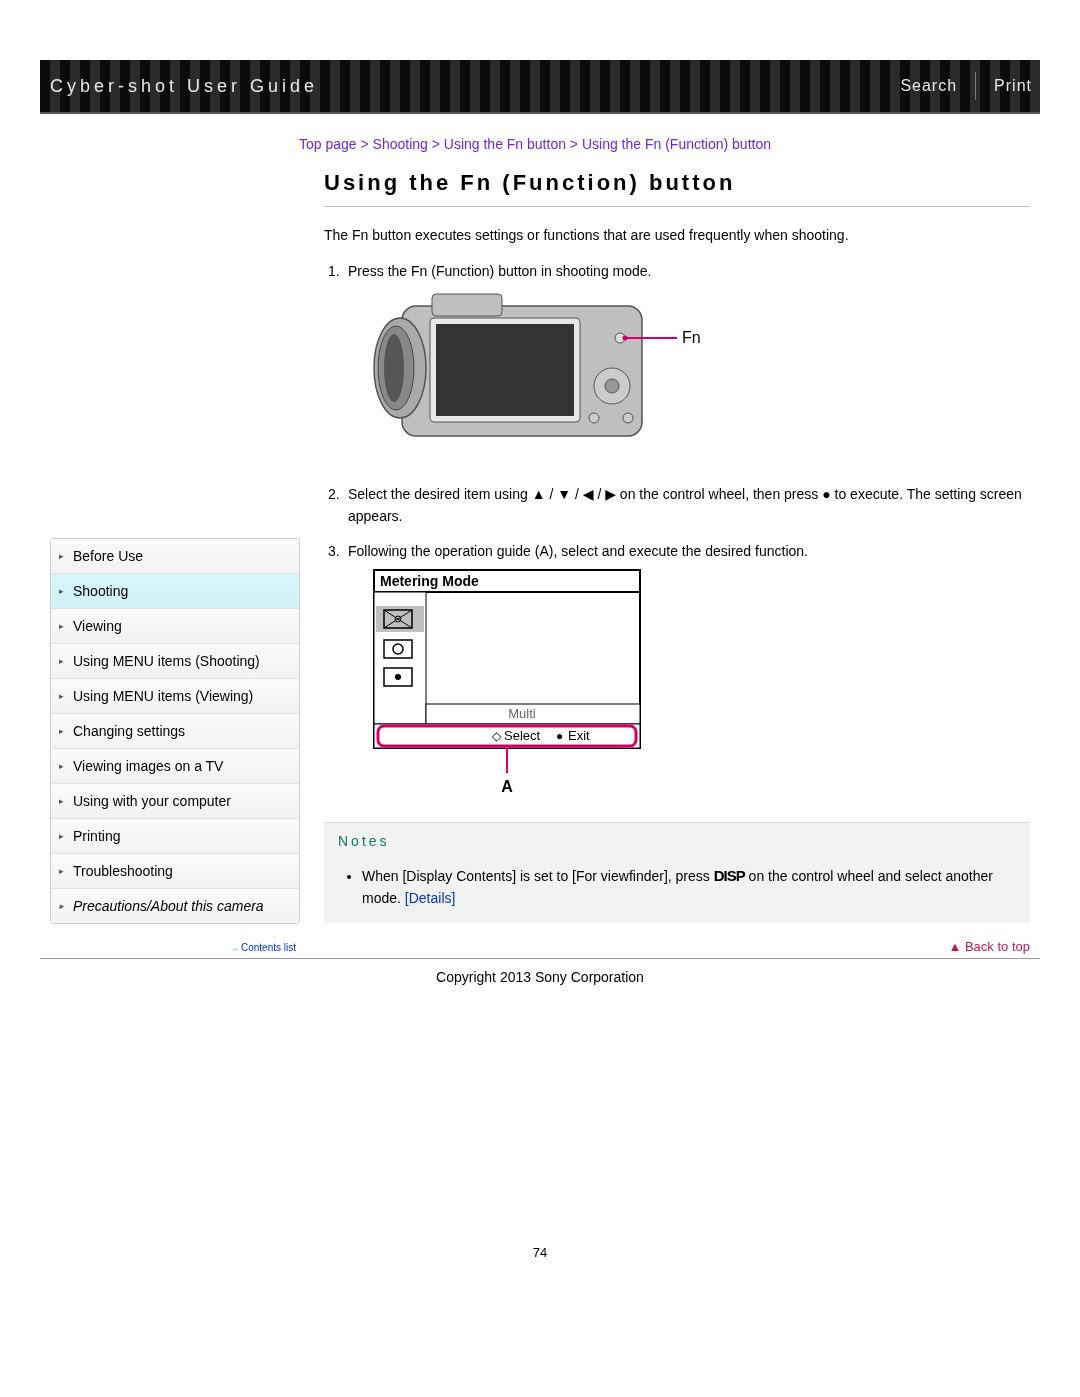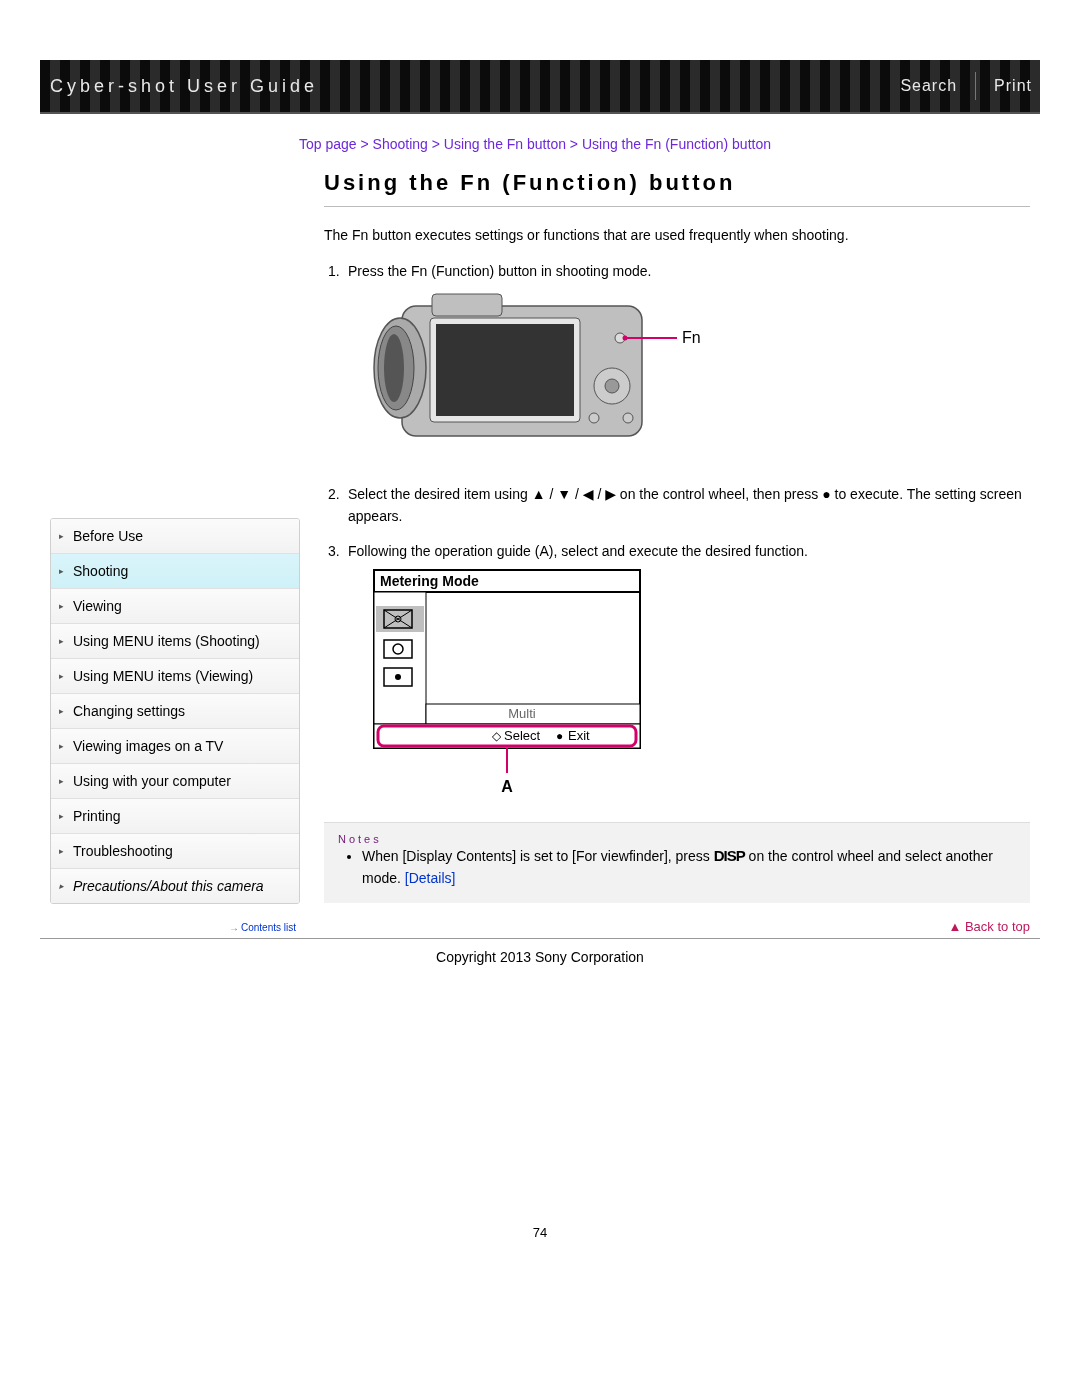--- a/index.html
+++ b/index.html
@@ -68,21 +68,21 @@
   
   .camera-svg { }
 
   
   .metering-svg { }
 
   
   .notes {
     background: #f2f2f2; border-top: 1px solid #ddd; padding: 10px 14px 14px 14px; margin-top: 18px;
   }
-  .notes-title { color: #701a75; font-size: 11px; letter-spacing: 3px; margin-bottom: 0; }
+  .notes-title { color: #0f766e; font-size: 14px; letter-spacing: 3px; margin-bottom: 16px; }
   .notes ul { list-style: disc; padding-left: 24px; }
   .notes li { line-height: 1.5; }
   .disp-glyph { font-family: Arial, Helvetica, sans-serif; font-weight: 900; letter-spacing: -1px; font-size: 15px; }
   .details-link { color: #0033cc; cursor: pointer; }
 
   .backtop { text-align: right; margin-top: 16px; color: #be185d; font-size: 13px; cursor: pointer; }
   .footer-line { border: none; border-top: 1px solid #999; margin-top: 4px; }
   .copyright { text-align: center; margin-top: 10px; font-size: 14px; }
   .page-number { text-align: center; margin-top: 260px; font-size: 13px; }
 

